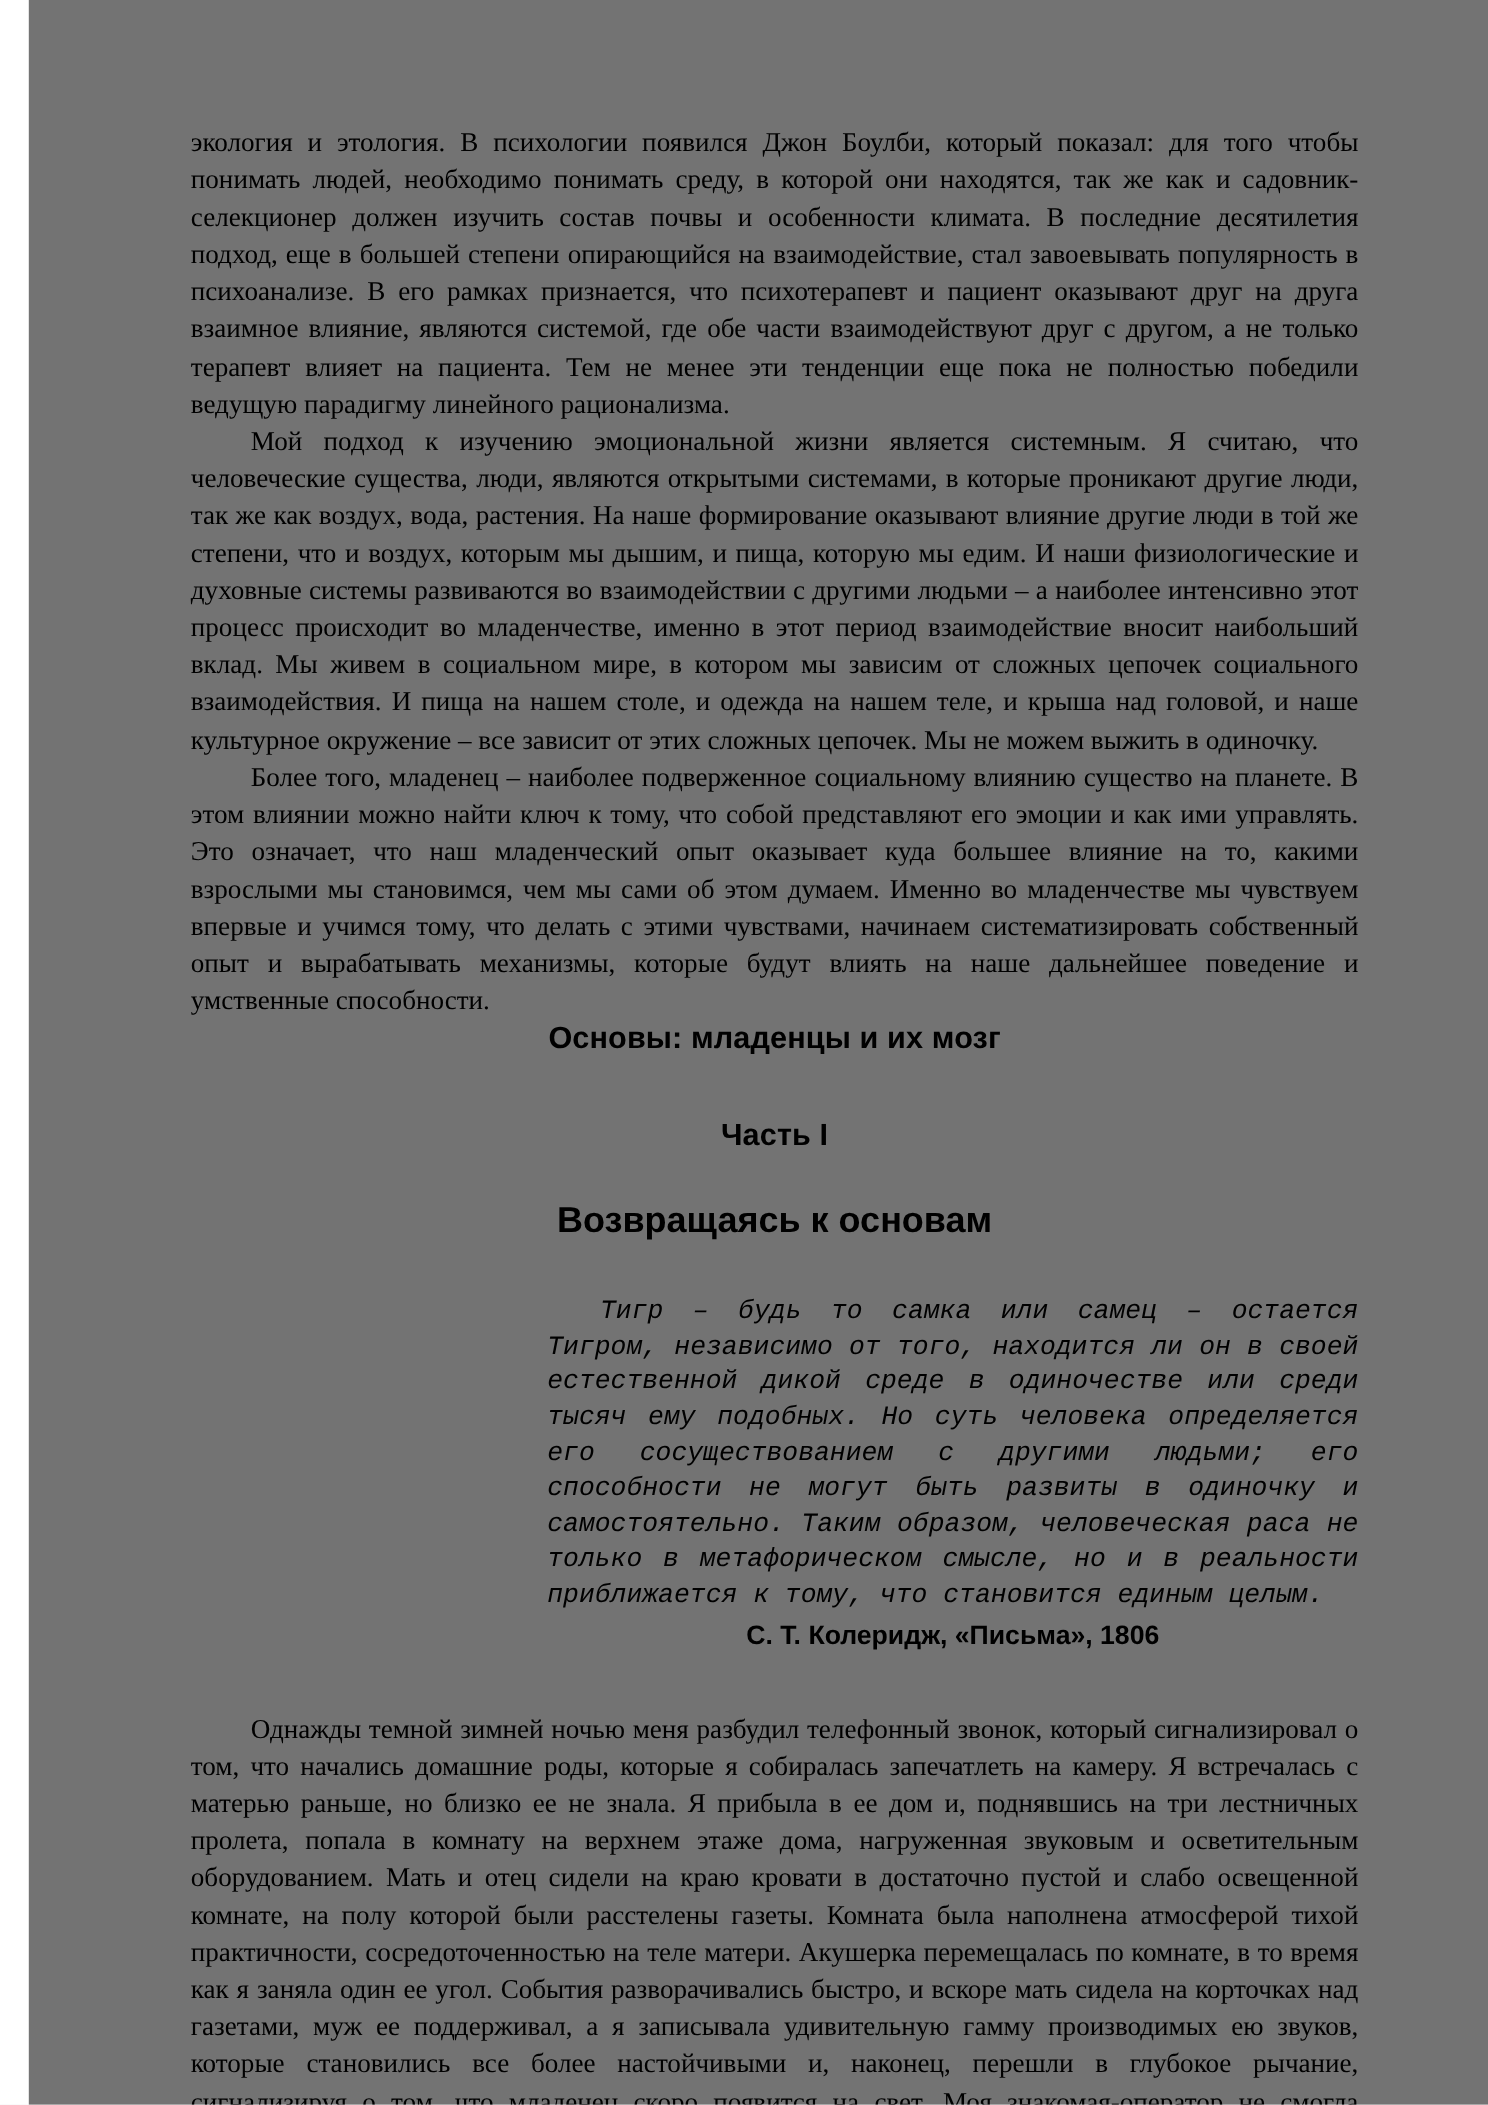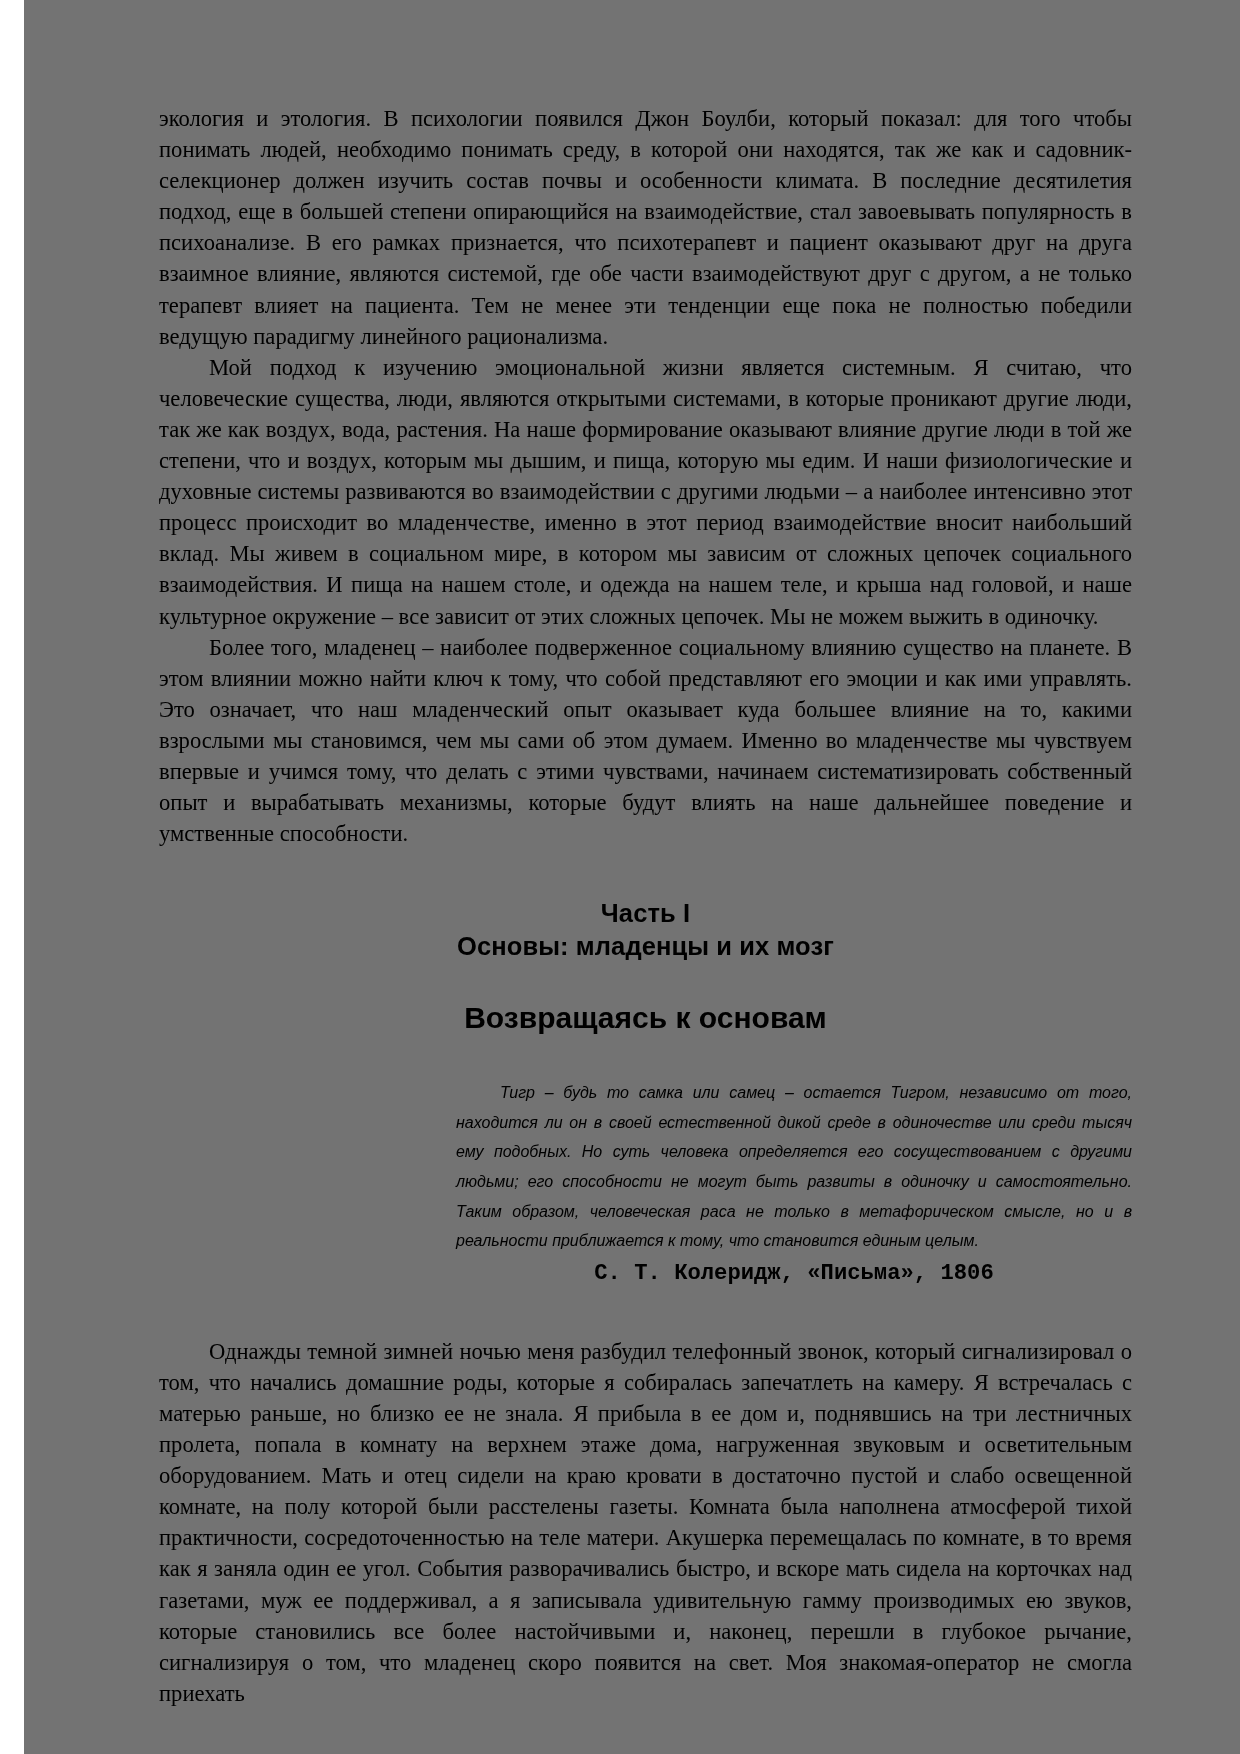--- a/index.html
+++ b/index.html
@@ -70,33 +70,33 @@
   
   .epigraph {
     margin: 0;
     margin-top: 44px;
     margin-left: 297px;
     width: 676px;
     box-sizing: border-box;
   }
   .epigraph p.quote {
     margin: 0;
-    font-family: Liberation Sans, sans-serif;
+    font-family: Liberation Mono, monospace;
     font-style: italic;
-    font-size: 16px;
+    font-size: 22px;
     line-height: 29.6px;
     text-align: justify;
     text-justify: inter-word;
     text-indent: 44px;
     color: #000000;
   }
   .epigraph p.attribution {
     margin: 0;
     margin-top: 3px;
-    font-family: Liberation Mono, monospace;
+    font-family: Liberation Sans, sans-serif;
     font-weight: bold;
     font-size: 22.2px;
     line-height: 30px;
     text-align: center;
     text-indent: 0;
     color: #000000;
   }
   .final-block {
     margin-top: 47px;
   }
@@ -107,22 +107,22 @@
 <div class="page">
   <div class="content">
 
     <p class="body no-indent">экология и этология. В психологии появился Джон Боулби, который показал: для того чтобы понимать людей, необходимо понимать среду, в которой они находятся, так же как и садовник-селекционер должен изучить состав почвы и особенности климата. В последние десятилетия подход, еще в большей степени опирающийся на взаимодействие, стал завоевывать популярность в психоанализе. В его рамках признается, что психотерапевт и пациент оказывают друг на друга взаимное влияние, являются системой, где обе части взаимодействуют друг с другом, а не только терапевт влияет на пациента. Тем не менее эти тенденции еще пока не полностью победили ведущую парадигму линейного рационализма.</p>
 
     <p class="body">Мой подход к изучению эмоциональной жизни является системным. Я считаю, что человеческие существа, люди, являются открытыми системами, в которые проникают другие люди, так же как воздух, вода, растения. На наше формирование оказывают влияние другие люди в той же степени, что и воздух, которым мы дышим, и пища, которую мы едим. И наши физиологические и духовные системы развиваются во взаимодействии с другими людьми – а наиболее интенсивно этот процесс происходит во младенчестве, именно в этот период взаимодействие вносит наибольший вклад. Мы живем в социальном мире, в котором мы зависим от сложных цепочек социального взаимодействия. И пища на нашем столе, и одежда на нашем теле, и крыша над головой, и наше культурное окружение – все зависит от этих сложных цепочек. Мы не можем выжить в одиночку.</p>
 
     <p class="body">Более того, младенец – наиболее подверженное социальному влиянию существо на планете. В этом влиянии можно найти ключ к тому, что собой представляют его эмоции и как ими управлять. Это означает, что наш младенческий опыт оказывает куда большее влияние на то, какими взрослыми мы становимся, чем мы сами об этом думаем. Именно во младенчестве мы чувствуем впервые и учимся тому, что делать с этими чувствами, начинаем систематизировать собственный опыт и вырабатывать механизмы, которые будут влиять на наше дальнейшее поведение и умственные способности.</p>
 
     <div>
+      <div class="part-heading line2">Основы: младенцы и их мозг</div>
       <div class="part-heading line1">Часть I</div>
-      <div class="part-heading line2">Основы: младенцы и их мозг</div>
     </div>
 
     <div class="chapter-heading">Возвращаясь к основам</div>
 
     <div class="epigraph">
       <p class="quote">Тигр – будь то самка или самец – остается Тигром, независимо от того, находится ли он в своей естественной дикой среде в одиночестве или среди тысяч ему подобных. Но суть человека определяется его сосуществованием с другими людьми; его способности не могут быть развиты в одиночку и самостоятельно. Таким образом, человеческая раса не только в метафорическом смысле, но и в реальности приближается к тому, что становится единым целым.</p>
       <p class="attribution">С. Т. Колеридж, «Письма», 1806</p>
     </div>
 
     <div class="final-block">

